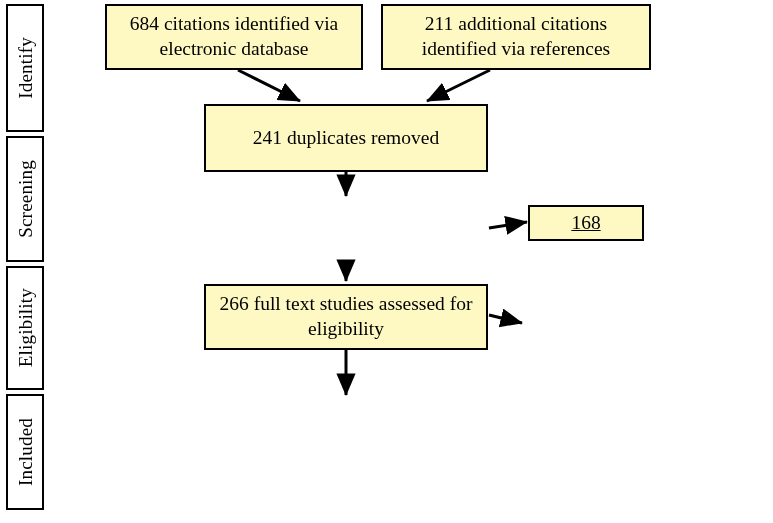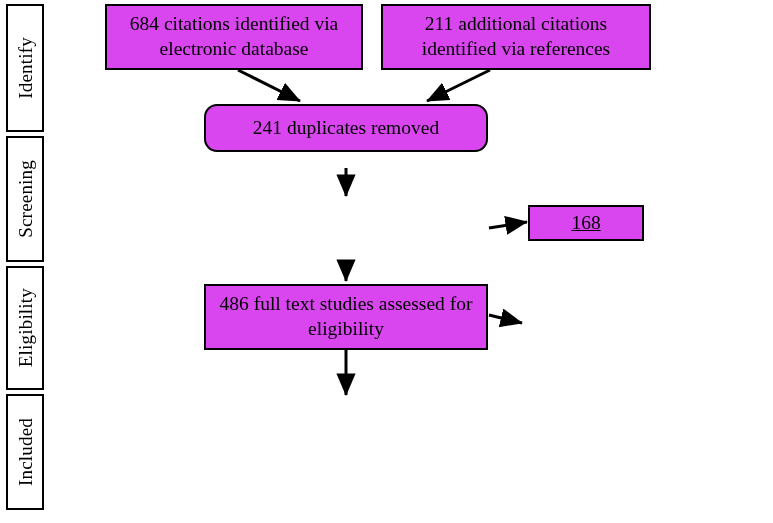--- a/index.html
+++ b/index.html
@@ -32,21 +32,21 @@
     transform: rotate(180deg);
     font-size: 19px;
     line-height: 1;
     letter-spacing: 0.2px;
     white-space: nowrap;
   }
   .node {
     position: absolute;
     border: 2px solid #000000;
     box-sizing: border-box;
-    background: #d946ef;
+    background: #fef9c3;
     display: flex;
     align-items: center;
     justify-content: center;
     text-align: center;
     padding: 2px 6px;
   }
   .node span {
     display: block;
     font-size: 19.5px;
     line-height: 1.28;
@@ -101,28 +101,28 @@
   </svg>
 
   <div class="node" style="left:105px; top:4px; width:258px; height:66px;">
     <span>684 citations identified via electronic database</span>
   </div>
 
   <div class="node" style="left:381px; top:4px; width:270px; height:66px;">
     <span>211 additional citations identified via references</span>
   </div>
 
-  <div class="node" style="left:204px; top:104px; width:284px; height:48px;border-radius:13px;">
+  <div class="node" style="left:204px; top:104px; width:284px; height:68px;">
     <span>241 duplicates removed</span>
   </div>
 
 
   <div class="node" style="left:528px; top:205px; width:116px; height:36px;text-decoration:underline;">
     <span>168</span>
   </div>
 
   <div class="node" style="left:204px; top:284px; width:284px; height:66px;">
-    <span>486 full text studies assessed for eligibility</span>
+    <span>266 full text studies assessed for eligibility</span>
   </div>
 
 
 
 </div>
 
 </body></html>

